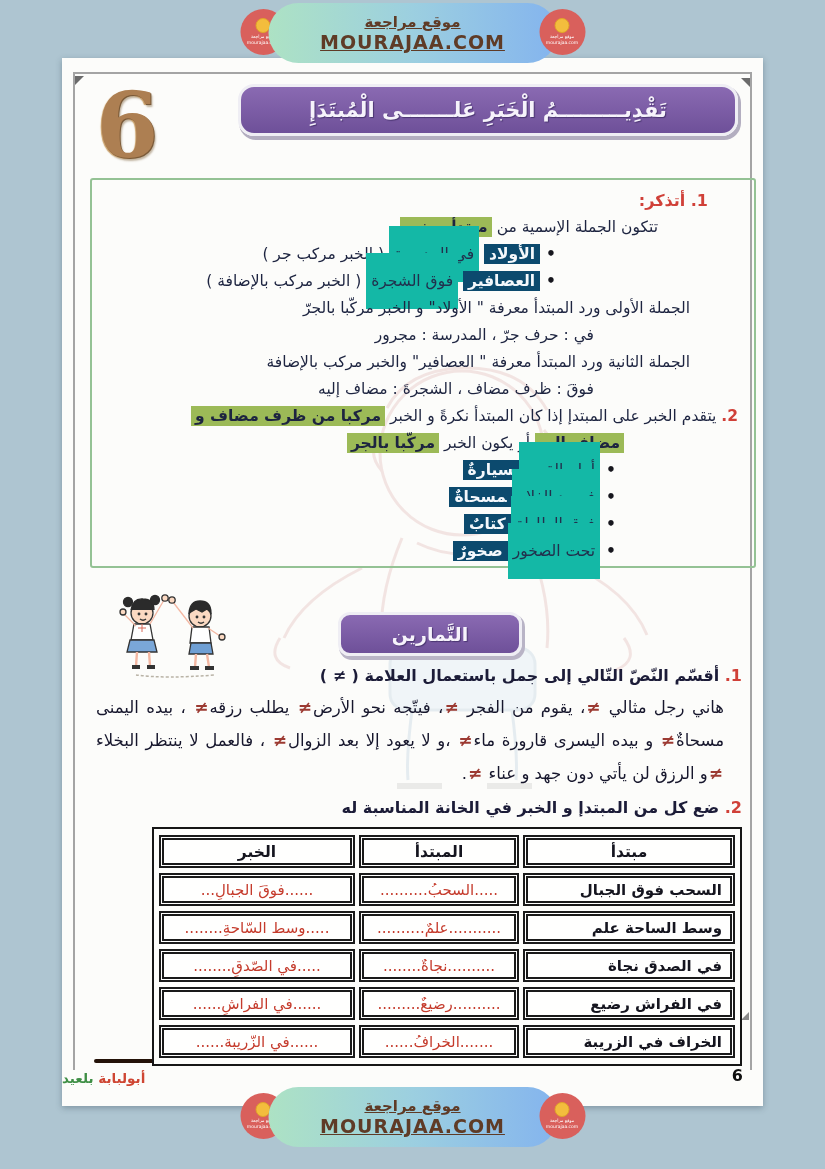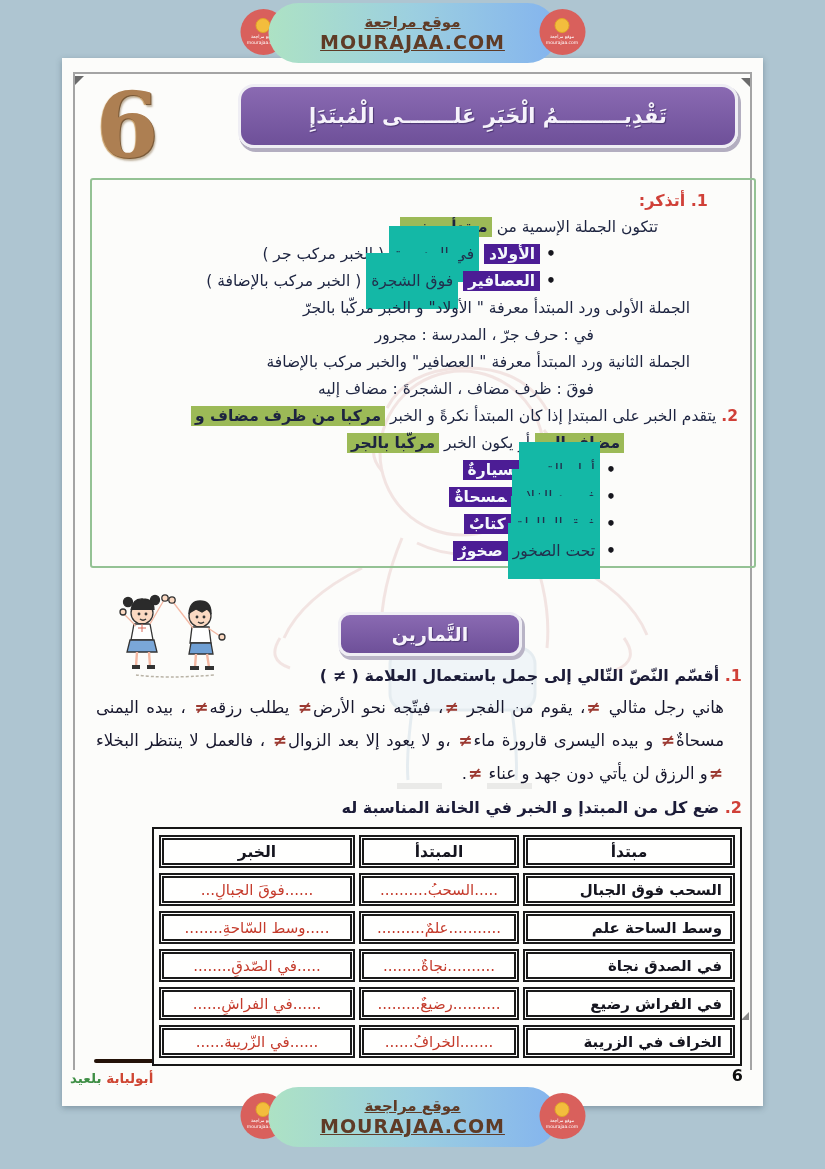--- a/index.html
+++ b/index.html
@@ -29,21 +29,21 @@
     border-top:9px solid #6b6b6b; border-right:9px solid transparent; }
   .tri-tr { position:absolute; top:20px; right:13px; width:0; height:0;
     border-top:9px solid #6b6b6b; border-left:9px solid transparent; }
   .tri-br { position:absolute; top:954px; right:14px; width:0; height:0;
     border-bottom:8px solid #8a8a8a; border-left:8px solid transparent; }
 
   .big-num { position:absolute; left:34px; top:14px; font-size:90px; font-weight:bold;
     color:#ad7f52; text-shadow:1px 1px 0 #7a5a38, -1px 1px 1px #c9a06a, 2px 3px 2px rgba(120,90,50,.45);
     font-family:"DejaVu Serif", serif; }
 
-  .title-box { position:absolute; left:176px; top:26px; width:500px; height:64px;
+  .title-box { position:absolute; left:176px; top:26px; width:500px; height:52px;
     background:linear-gradient(180deg,#8a6ab2,#6e5099); border:3px solid #efeef4; border-radius:16px;
     box-shadow:2px 3px 0 1px #b3aec0; display:flex; align-items:center; justify-content:center; }
   .title-box span { color:#f6f3fb; font-size:21px; font-weight:bold; text-shadow:1px 1px 1px #4a3570; }
 
   
   .watermark { position:absolute; left:150px; top:280px; width:480px; height:470px; opacity:.33; z-index:0; pointer-events:none; }
 
   
   .rem-box { position:absolute; left:28px; top:120px; width:666px; height:390px;
     border:2px solid #94c294; border-radius:3px; z-index:2; background:transparent; }
@@ -52,21 +52,21 @@
   .l-head { color:#d04038; font-weight:bold; font-size:16px; padding-right:34px; }
   .l-intro { padding-right:84px; }
   .l-ex { padding-right:186px; }
   .l-a1, .l-a3 { padding-right:52px; }
   .l-a2, .l-a4 { padding-right:148px; }
   .l-rule1 { padding-right:4px; }
   .l-rule2 { padding-right:118px; }
   .l-rex { padding-right:126px; }
   .num-red { color:#d04038; font-weight:bold; }
   .hl-green { background:#9cba57; color:#1d2440; padding:1px 4px; font-weight:bold; }
-  .hl-blue { background:#4c1d95; color:#f4f8fc; padding:1px 5px; font-weight:bold; }
+  .hl-blue { background:#0c4a6e; color:#f4f8fc; padding:1px 5px; font-weight:bold; }
   .hl-pink { background:#14b8a6; color:#22304d; padding:19px 5px; font-weight:normal; }
   .blt { color:#16161d; font-weight:bold; margin-left:6px; }
 
   
   .kids { position:absolute; left:44px; top:528px; width:138px; height:92px; z-index:2; }
 
   
   .tamarin-box { position:absolute; left:276px; top:554px; width:184px; height:44px;
     background:linear-gradient(180deg,#8a6ab2,#6e5099); border:3px solid #efeef4; border-radius:12px;
     box-shadow:2px 3px 0 1px #b9b4c6; display:flex; align-items:center; justify-content:center; z-index:2;text-align:right; }
@@ -84,21 +84,21 @@
   table.fill td, table.fill th { border:5px double #1a1a1a; background:#fffffe; height:33px; padding:2px 8px; }
   th.c-sent, td.c-sent { width:212px; }
   th.c-sub,  td.c-sub  { width:160px; }
   th.c-pred, td.c-pred { width:196px; }
   table.fill th { font-size:15.5px; font-weight:bold; color:#15151f; text-align:center; }
   td.c-sent { font-size:15px; font-weight:600; color:#15151f; text-align:right; }
   td.ans { color:#c53b2c; font-size:15px; text-align:center; font-weight:500; }
 
   
   .dark-line { position:absolute; left:32px; right:32px; top:1001px; height:4px; background:#241208; border-radius:2px; }
-  .author { position:absolute; left:8px; top:1012px; font-size:13.5px; font-weight:bold; direction:rtl; }
+  .author { position:absolute; left:0; top:1012px; font-size:13.5px; font-weight:bold; direction:rtl; }
   .author .a1 { color:#cf4633; } .author .a2 { color:#3f8f46; }
   .pagenum { position:absolute; right:20px; top:1008px; font-size:16px; font-weight:bold; color:#111; }
 </style>
 </head>
 <body>
 
 <div class="stage">
 
   <div class="banner banner-top">
     <div class="logo logo-left">

